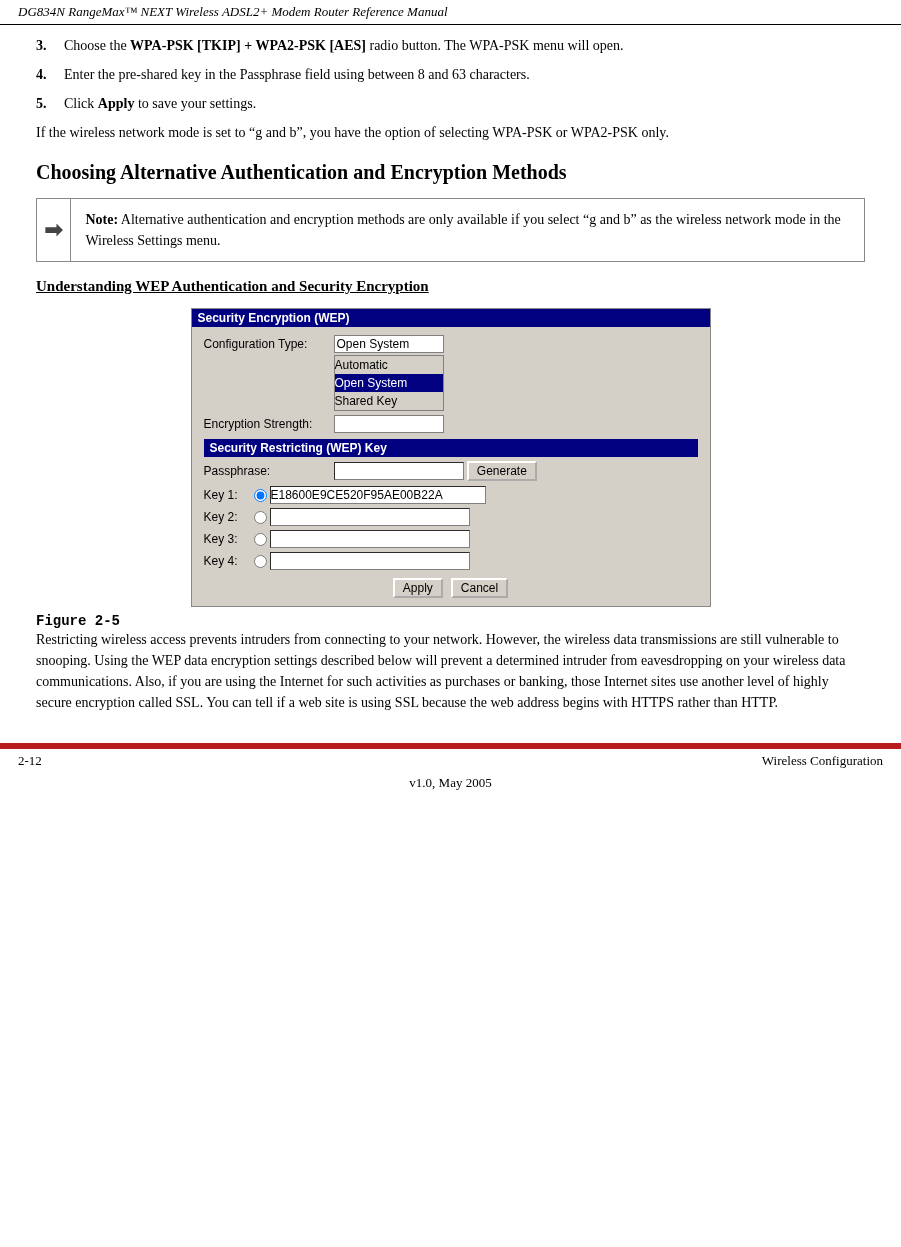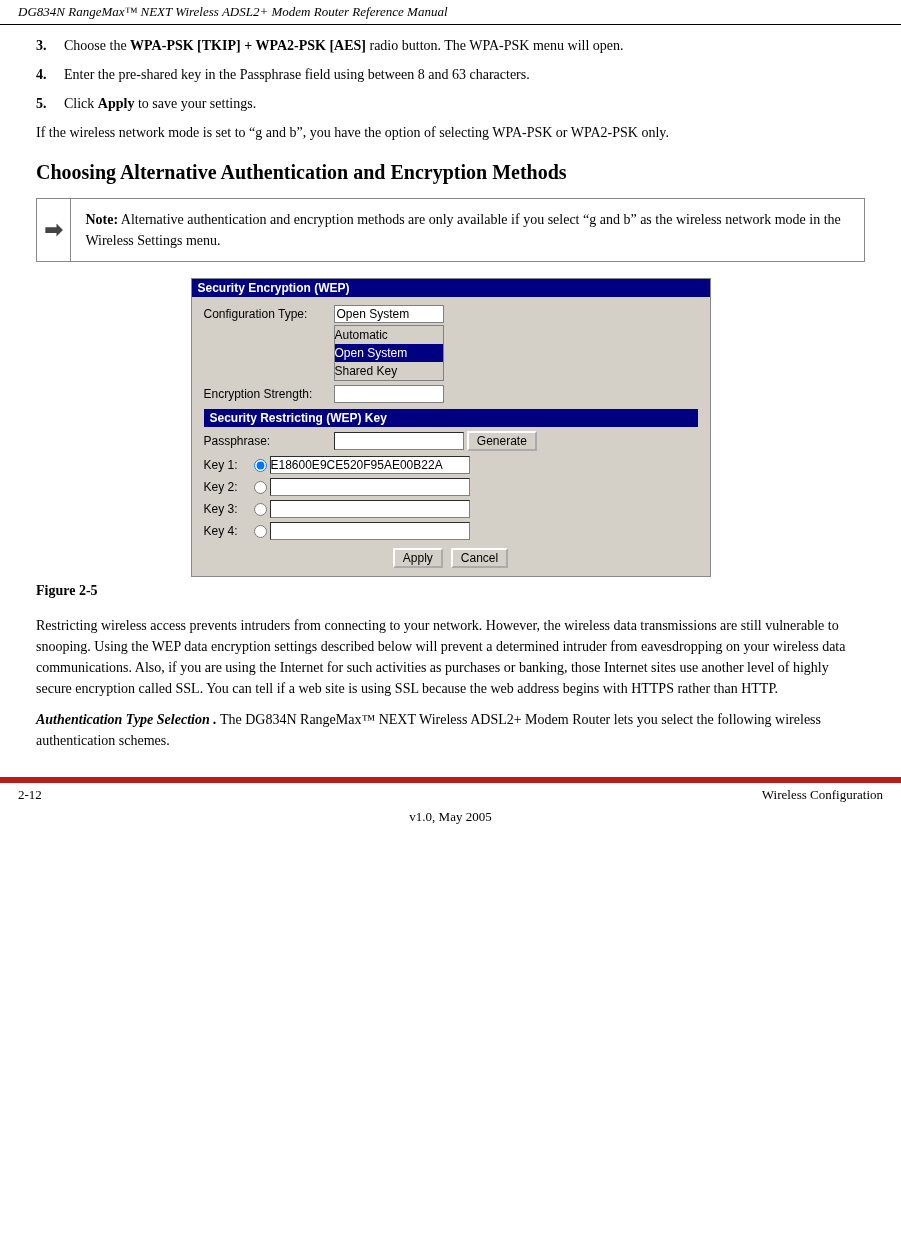--- a/index.html
+++ b/index.html
@@ -207,21 +207,22 @@
     .wep-apply-row {
       display: flex;
       justify-content: center;
       gap: 8px;
       margin-top: 8px;
     }
 
     .figure-label {
       font-weight: bold;
       font-size: 14px;
-      margin: 4px 0 16px 0;
+      margin: 4px 0 0 0;
+      font-family: Liberation Mono, monospace;
     }
 
     .body-para {
       font-size: 14px;
       line-height: 1.5;
       margin-bottom: 10px;
     }
 
     .auth-para {
       font-size: 14px;
@@ -277,20 +278,21 @@
 
   <div class="note-box">
     <div class="note-icon-area">
       <span class="note-icon">➡</span>
     </div>
     <div class="note-text">
       <b>Note:</b><span> Alternative authentication and encryption methods are only available if you select “g and b” as the wireless network mode in the Wireless Settings menu.</span>
     </div>
   </div>
 
+  <div class="subsection-heading">Understanding WEP Authentication and Security Encryption</div>
 
   <div class="wep-figure">
     <div class="wep-title-bar">Security Encryption (WEP)</div>
     <div class="wep-body">
 
       <div class="wep-row">
         <span class="wep-label">Configuration Type:</span>
         <div class="wep-select-container">
           <select class="wep-select">
             <option>Open System</option>
@@ -316,21 +318,21 @@
       <div class="wep-passphrase-row">
         <span class="wep-label">Passphrase:</span>
         <input class="wep-input" type="text" style="width: 130px;" value="">
         &nbsp;
         <button class="wep-button">Generate</button>
       </div>
 
       <div class="wep-key-row">
         <span class="wep-key-label">Key 1:</span>
         <input type="radio" class="wep-radio" name="wep-key" checked="" style="">
-        <input class="wep-input" type="text" style="width: 200px;" value="E18600E9CE520F95AE00B22A">
+        <input class="wep-input" type="text" style="width: 216px;" value="E18600E9CE520F95AE00B22A">
       </div>
 
       <div class="wep-key-row">
         <span class="wep-key-label">Key 2:</span>
         <input type="radio" class="wep-radio" name="wep-key" style="">
         <input class="wep-input" type="text" style="width: 200px;" value="">
       </div>
 
       <div class="wep-key-row">
         <span class="wep-key-label">Key 3:</span>
@@ -349,23 +351,20 @@
         <button class="wep-button">Cancel</button>
       </div>
 
     </div>
   </div>
 
   <div class="figure-label">Figure 2-5</div>
 
   <div class="body-para">Restricting wireless access prevents intruders from connecting to your network. However, the wireless data transmissions are still vulnerable to snooping. Using the WEP data encryption settings described below will prevent a determined intruder from eavesdropping on your wireless data communications. Also, if you are using the Internet for such activities as purchases or banking, those Internet sites use another level of highly secure encryption called SSL. You can tell if a web site is using SSL because the web address begins with HTTPS rather than HTTP.</div>
 
-  <div class="auth-para">
-    <i><b>Authentication Type Selection .</b></i> The DG834N RangeMax™ NEXT Wireless ADSL2+ Modem Router lets you select the following wireless authentication schemes.
-  </div>
 
 </div>
 
 <div class="page-footer">
   <span>2-12</span>
   <span>Wireless Configuration</span>
 </div>
 <div class="footer-version">v1.0, May 2005</div>
 
 </body></html>

